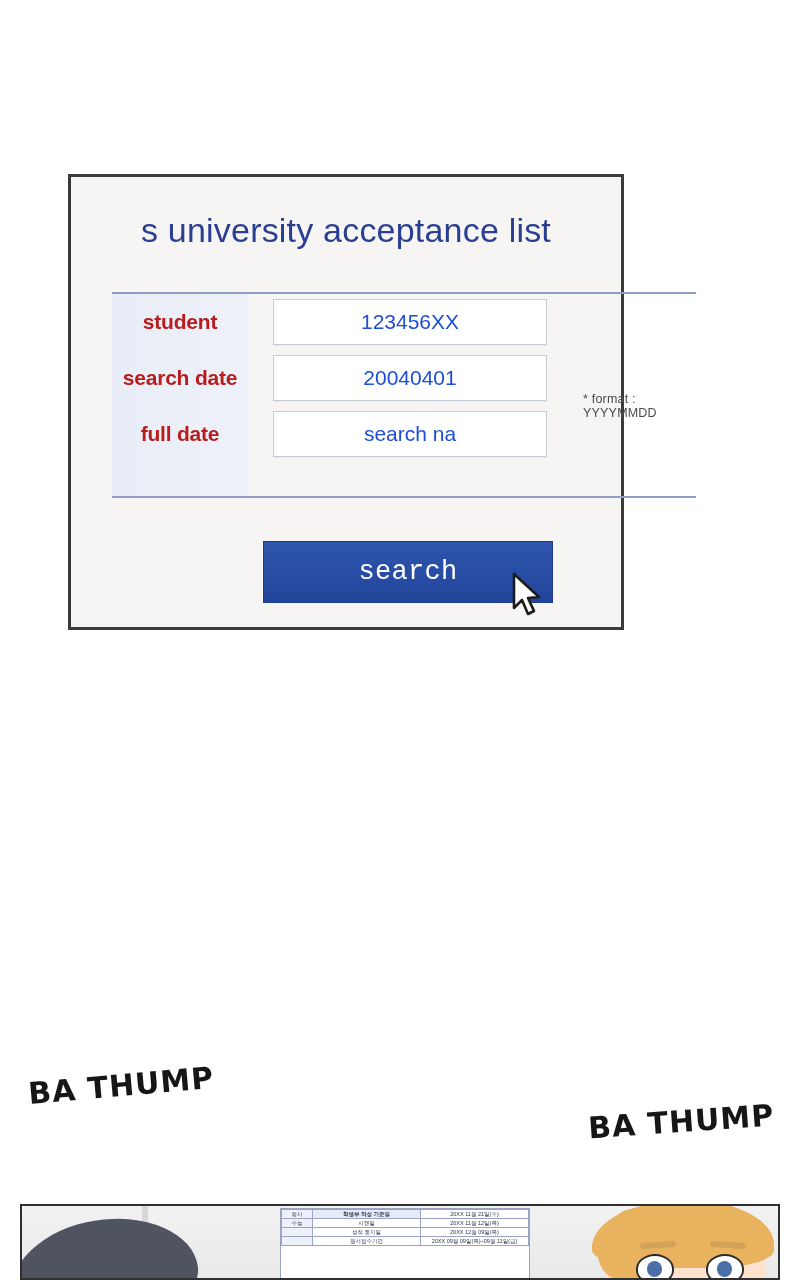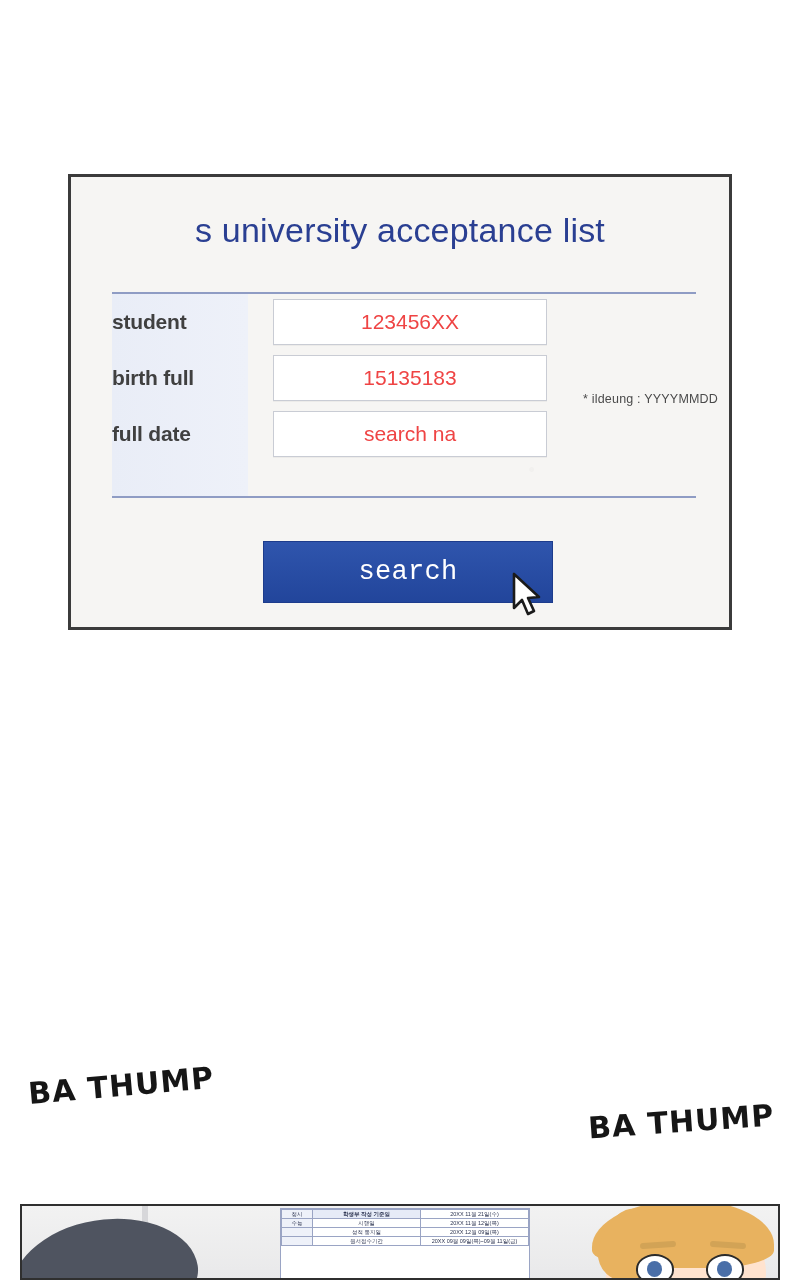--- a/index.html
+++ b/index.html
@@ -13,21 +13,21 @@
     position: relative;
     overflow: hidden;
     font-family: "Liberation Sans", sans-serif;
   }
 
   
   .window {
     position: absolute;
     left: 68px;
     top: 174px;
-    width: 664px;
+    width: 556px;
     height: 456px;
     background: #f7f6f4;
     border: 3px solid #3b3b3b;
     box-sizing: border-box;
   }
   .window-inner {
     position: absolute;
     inset: 0;
     background:
       radial-gradient(circle at 20% 30%, rgba(0,0,0,0.02) 0 2px, transparent 3px),
@@ -72,38 +72,38 @@
     width: 584px;
   }
   .row {
     position: relative;
     height: 56px;
     display: flex;
     align-items: center;
   }
   .row .lbl {
     width: 136px;
-    text-align: left;
+    text-align: center;
     font-size: 21px;
     font-weight: bold;
-    color: #404040;
+    color: #b91c1c;
     letter-spacing: -0.2px;
   }
   .row .field {
     width: 274px;
     height: 46px;
     margin-left: 25px;
     background: #ffffff;
     border: 1px solid #c9ccd4;
     box-shadow: 0 1px 0 rgba(0,0,0,0.04);
     display: flex;
     align-items: center;
     justify-content: center;
     font-size: 21px;
-    color: #ef4444;
+    color: #1d4ed8;
     box-sizing: border-box;
   }
   .hint {
     position: absolute;
     left: 512px;
     top: 215px;
     font-size: 12.5px;
     color: #4a4a4a;
     letter-spacing: 0.2px;
   }
@@ -272,30 +272,30 @@
 
   <div class="rule top"></div>
   <div class="label-col"></div>
 
   <div class="rowset">
     <div class="row">
       <div class="lbl">student</div>
       <div class="field">123456XX</div>
     </div>
     <div class="row">
-      <div class="lbl">birth full</div>
-      <div class="field">15135183</div>
+      <div class="lbl">search date</div>
+      <div class="field">20040401</div>
     </div>
     <div class="row">
       <div class="lbl">full date</div>
       <div class="field">search na</div>
     </div>
   </div>
 
-  <div class="hint">* ildeung : YYYYMMDD</div>
+  <div class="hint">* format : YYYYMMDD</div>
   <div class="rule bottom"></div>
 
   <div class="search-btn">search</div>
 
   <div class="cursor">
     <svg width="34" height="46" viewBox="0 0 34 46">
       <path d="M3 2 L3 36 L11 28 L17 42 L23 39 L17 26 L28 25 Z" fill="#ffffff" stroke="#1b1b1b" stroke-width="2.6" stroke-linejoin="round"></path>
     </svg>
   </div>
 </div>

